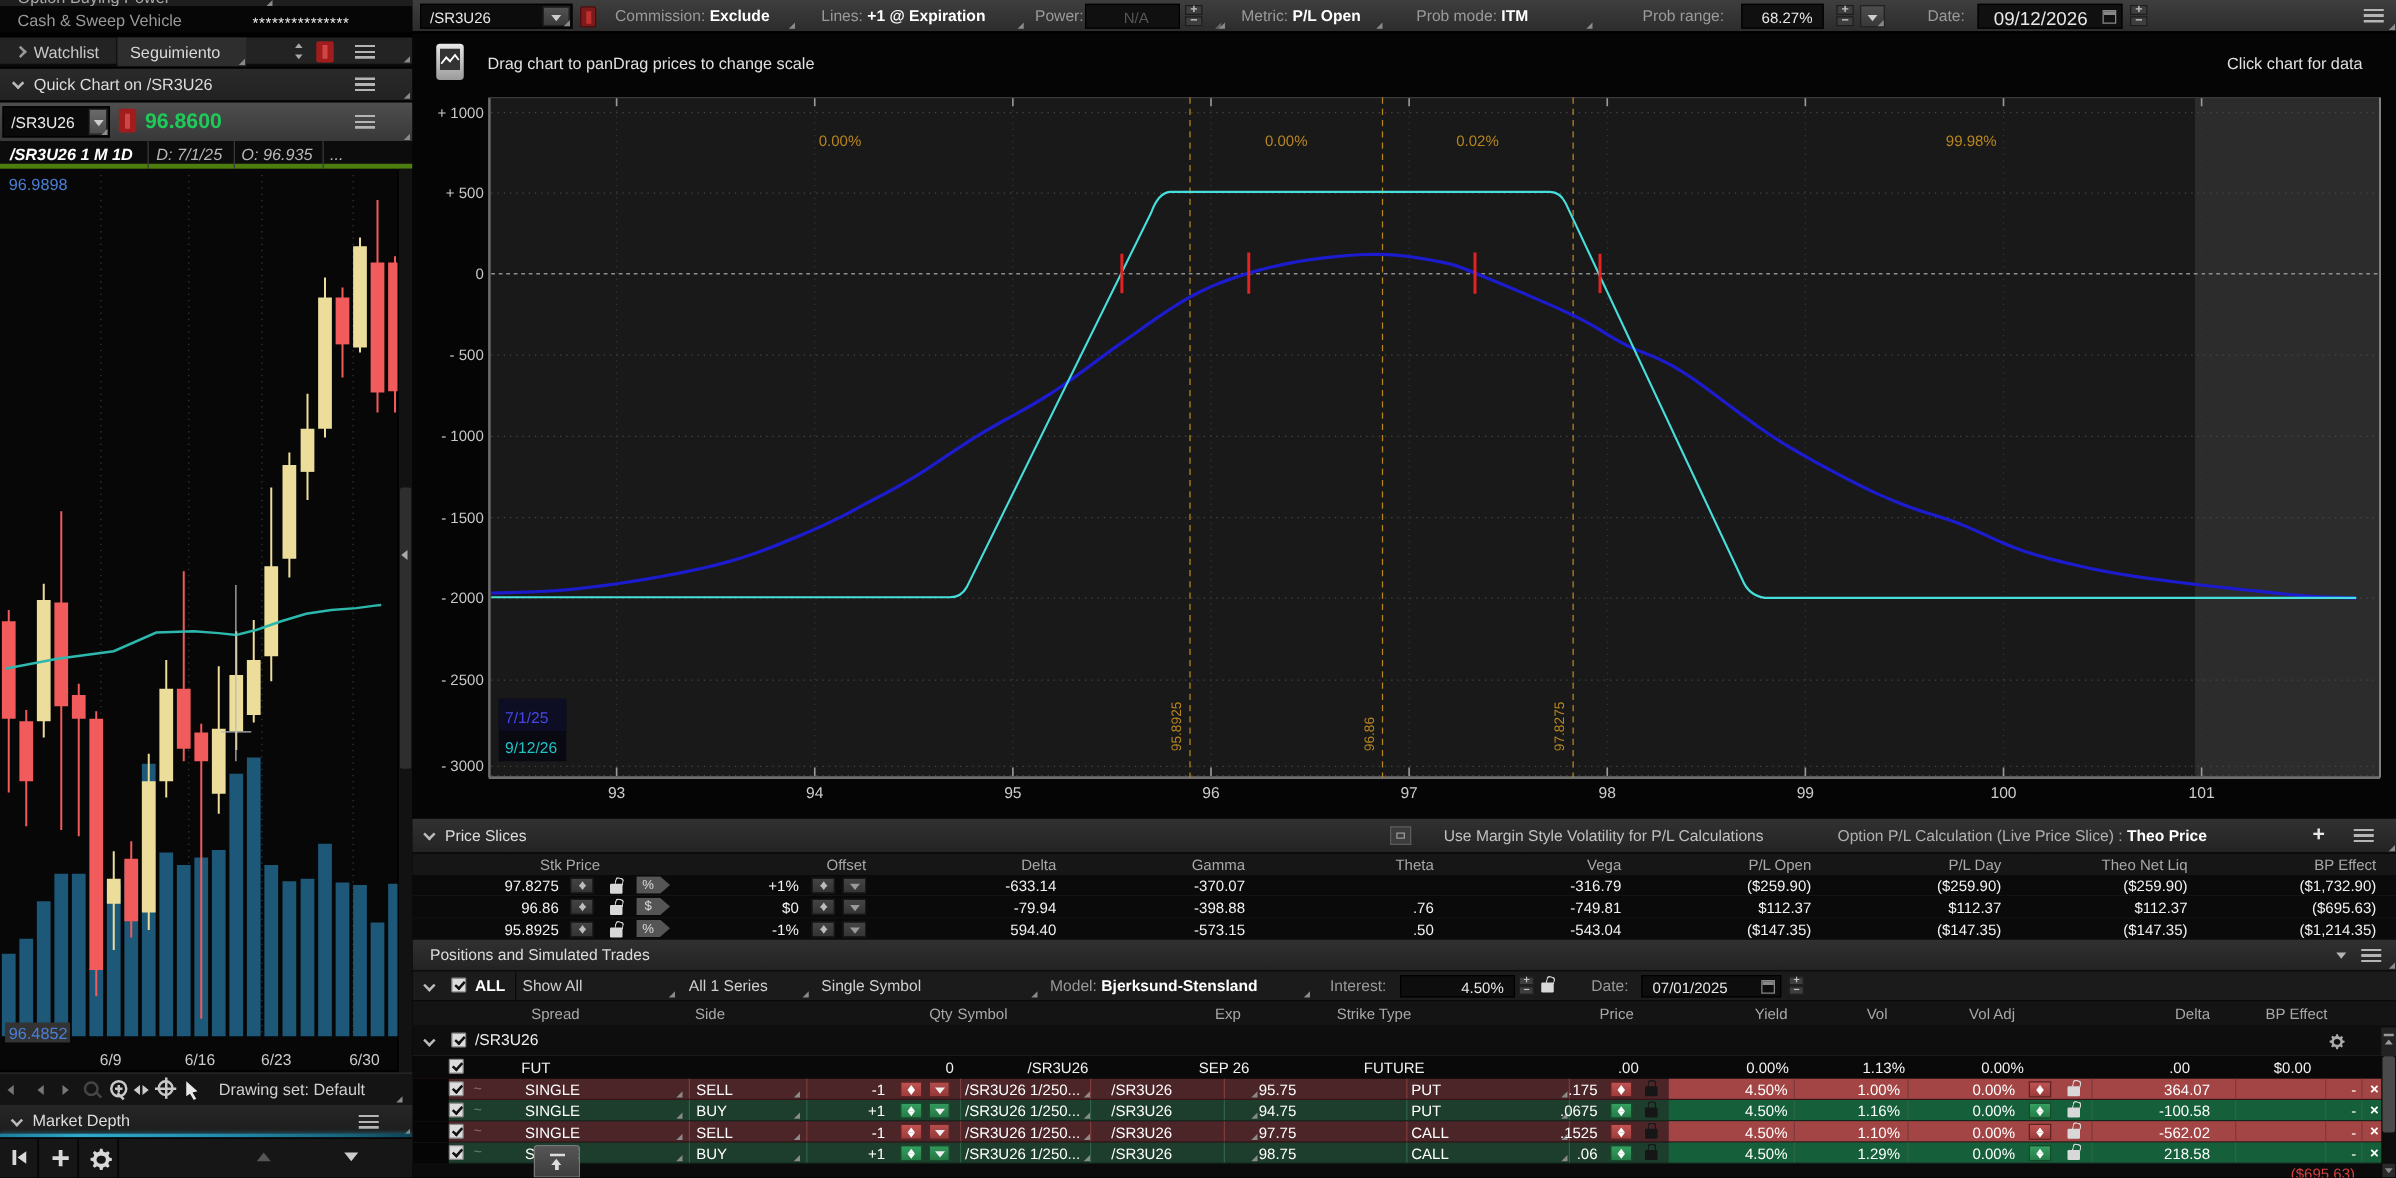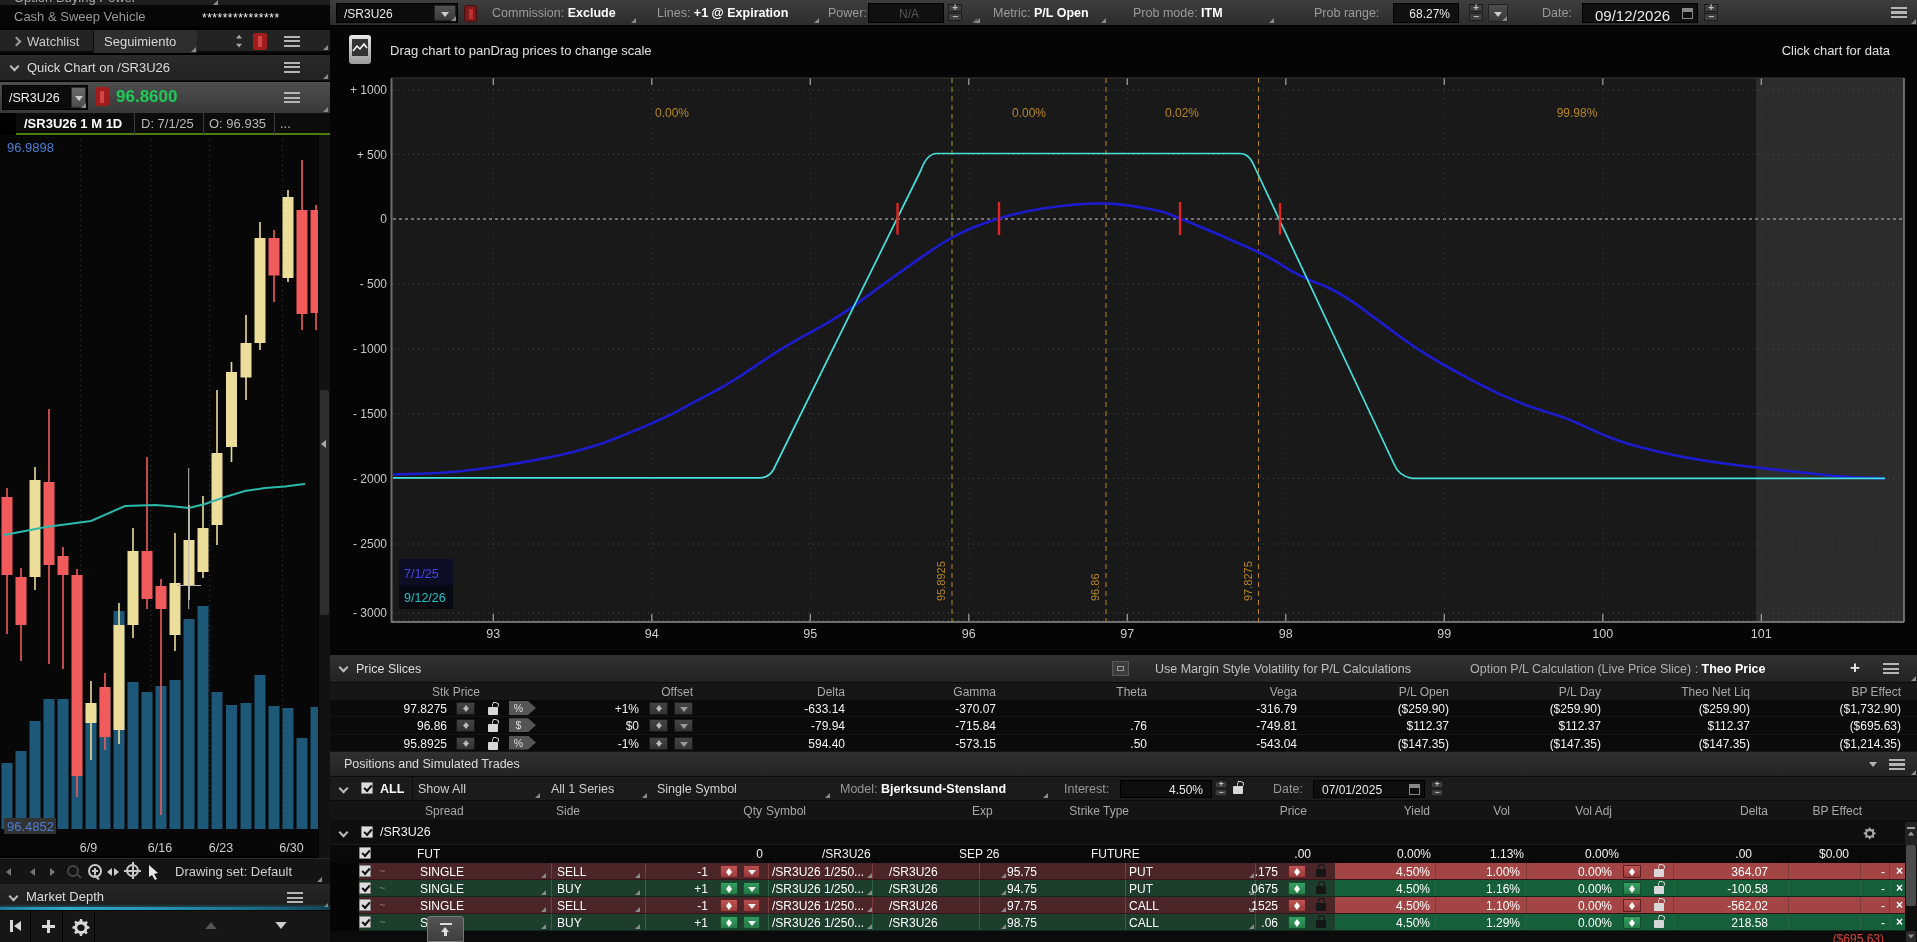--- a/index.html
+++ b/index.html
@@ -115,21 +115,21 @@
         <span class="cnr" style="right:1px;bottom:1px;"></span>
       </div>
       <div class="ab" style="left:95px;top:5px;width:14px;height:19px;background:#a11c1c;border-radius:2px;">
         <div class="ab" style="left:5px;top:4px;width:4px;height:12px;background:#d04545;"></div>
       </div>
       <span class="txt" style="left:116px;top:5px;font-size:17px;font-weight:bold;color:#1ecb5a;">96.8600</span>
       <span class="menu" style="left:284px;top:10px;"></span>
       <span class="cnr" style="right:2px;bottom:1px;"></span>
     </div>
 
-    <div class="ab" style="left:16px;top:113px;width:330px;height:22px;background:#0c0c0c;border-bottom:2px solid #4d7c0f;">
+    <div class="ab" style="left:0;top:113px;width:330px;height:22px;background:#0c0c0c;border-bottom:4px solid #4d7c0f;font-style:italic;">
       <span class="txt" style="left:8px;top:3px;font-size:13px;font-weight:bold;color:#fff;">/SR3U26 1 M 1D</span>
       <div class="ab" style="left:118px;top:0;width:1px;height:22px;background:#3a3a3a;"></div>
       <span class="txt" style="left:125px;top:3px;font-size:13px;color:#b8b8b8;">D: 7/1/25</span>
       <div class="ab" style="left:187px;top:0;width:1px;height:22px;background:#3a3a3a;"></div>
       <span class="txt" style="left:193px;top:3px;font-size:13px;color:#b8b8b8;">O: 96.935</span>
       <div class="ab" style="left:258px;top:0;width:1px;height:22px;background:#3a3a3a;"></div>
       <span class="txt" style="left:264px;top:3px;font-size:13px;color:#b8b8b8;">...</span>
     </div>
     <svg width="318" height="721" viewBox="0 135 318 721" style="position:absolute;left:0;top:135px;">
       <rect x="0" y="135" width="318" height="721" fill="#070707"></rect>
@@ -498,21 +498,21 @@
     </div>
     <div class="ab ps-row" style="top:62.3px;">
       <span class="txt r" style="right:1470px;top:2px;">96.86</span>
       <div class="spin2" style="left:126px;top:2px;"></div>
       <span class="lk lko" style="left:158px;top:7px;"></span>
       <div class="badge" style="left:179px;top:1px;">$</div>
       <span class="txt r" style="right:1278px;top:2px;">$0</span>
       <div class="spin2" style="left:319px;top:2px;"></div>
       <div class="dd" style="left:344px;top:2px;"></div>
       <span class="txt r" style="right:1072px;top:2px;">-79.94</span>
-      <span class="txt r" style="right:921px;top:2px;">-715.84</span>
+      <span class="txt r" style="right:921px;top:2px;">-398.88</span>
       <span class="txt r" style="right:770px;top:2px;">.76</span>
       <span class="txt r" style="right:620px;top:2px;">-749.81</span>
       <span class="txt r" style="right:468px;top:2px;">$112.37</span>
       <span class="txt r" style="right:316px;top:2px;">$112.37</span>
       <span class="txt r" style="right:167px;top:2px;">$112.37</span>
       <span class="txt r" style="right:16px;top:2px;">($695.63)</span>
     </div>
     <div class="ab ps-row" style="top:79.6px;">
       <span class="txt r" style="right:1470px;top:2px;">95.8925</span>
       <div class="spin2" style="left:126px;top:2px;"></div>

